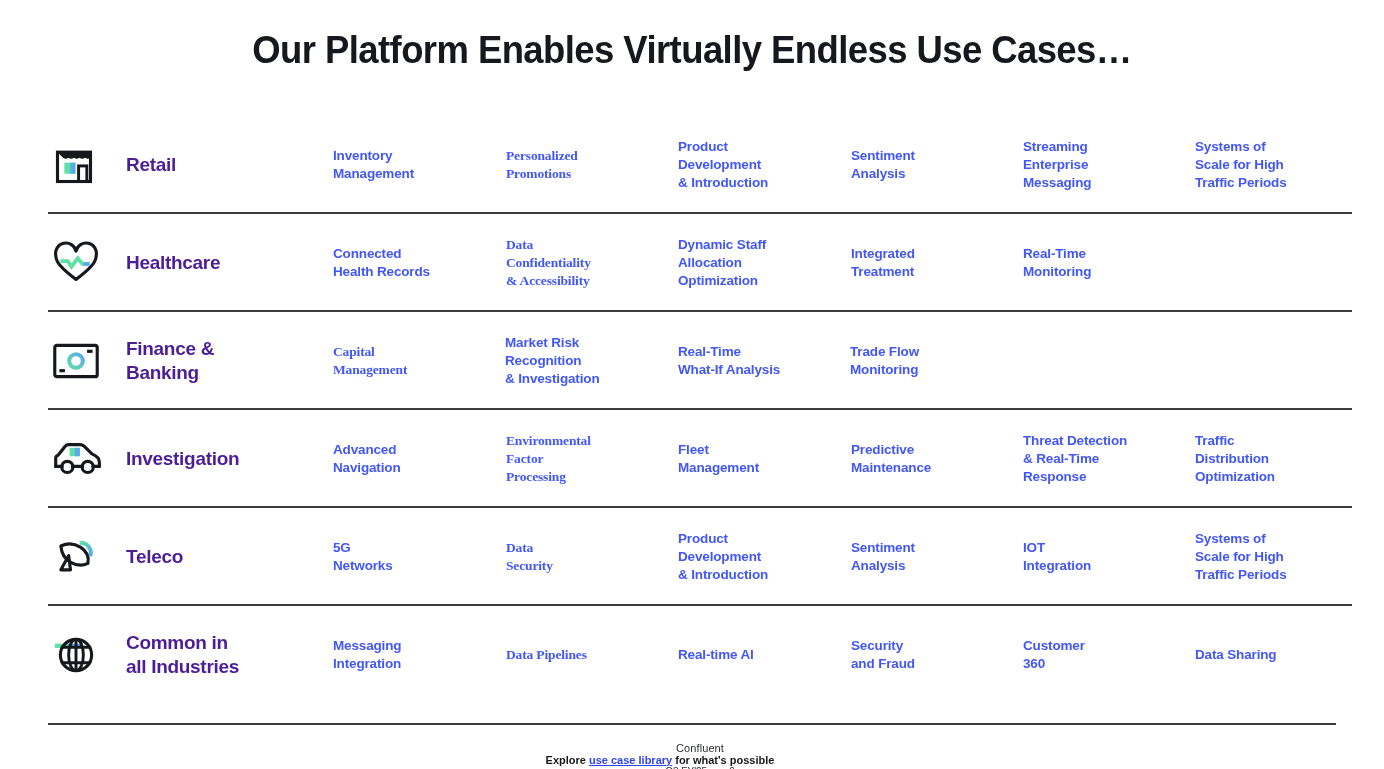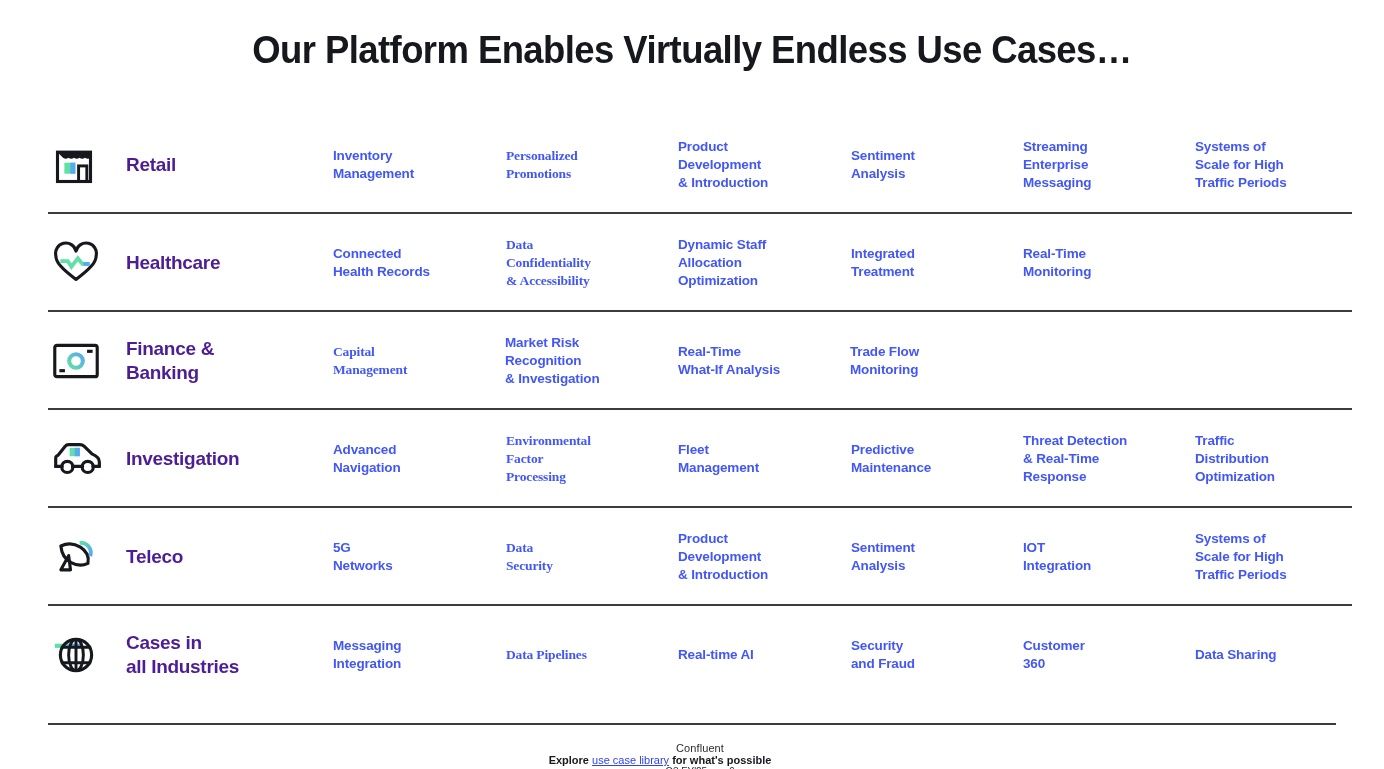--- a/index.html
+++ b/index.html
@@ -115,21 +115,21 @@
     flex: 1 1 auto;
     text-align: center;
     font-weight: 700;
     font-size: 11px;
     color: #16181d;
     transform: translateX(-40px);
   }
   .footer-center a {
     color: #2f43f0;
     text-decoration: underline;
-    font-weight: 400;
+    font-weight: 700;
   }
   .footer-right {
     flex: 0 0 auto;
     display: flex;
     gap: 22px;
     align-items: flex-end;
     font-size: 10px;
     color: #2b2d31;
   }
 
@@ -284,21 +284,21 @@
   <div class="row">
     <div class="cell-icon icon">
       <svg width="48" height="46" viewBox="0 0 52 50" aria-hidden="true">
         <path d="M3 15 h16" stroke="#5fe0a4" stroke-width="4.6" stroke-linecap="butt"></path>
         <path d="M17 15 h16" stroke="#5aa9f0" stroke-width="4.6" stroke-linecap="butt"></path>
         <circle cx="26" cy="25" r="17" fill="none" stroke="#16181d" stroke-width="3.4"></circle>
         <ellipse cx="26" cy="25" rx="8" ry="17" fill="none" stroke="#16181d" stroke-width="3.2"></ellipse>
         <path d="M9.5 16.5 h33 M9.5 33.5 h33 M26 8 v34" stroke="#16181d" stroke-width="3.2"></path>
       </svg>
     </div>
-    <div class="cell-industry">Cases in
+    <div class="cell-industry">Common in
 all Industries</div>
     <div class="cell-use c1">Messaging
 Integration</div>
     <div class="cell-use c2">Data Pipelines</div>
     <div class="cell-use c3">Real-time AI</div>
     <div class="cell-use c4">Security
 and Fraud</div>
     <div class="cell-use c5">Customer
 360</div>
     <div class="cell-use c6">Data Sharing</div>

